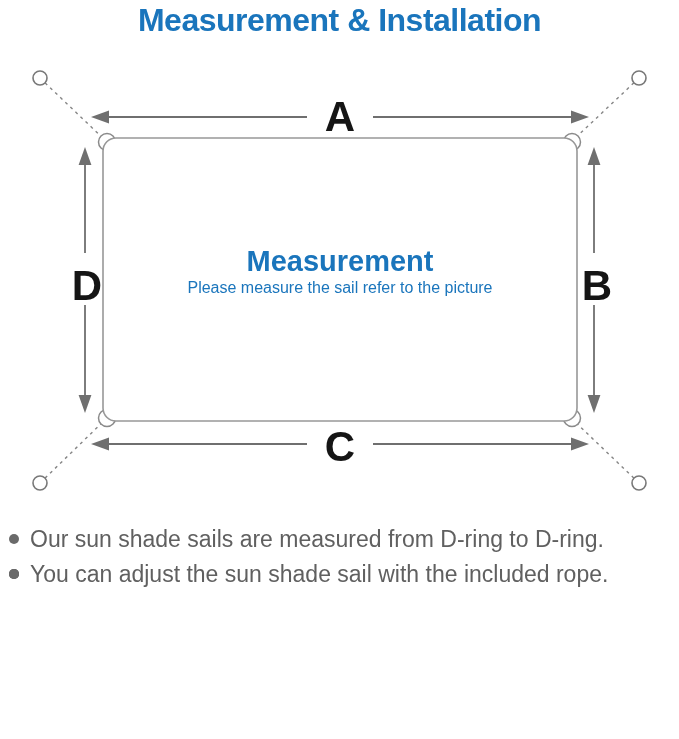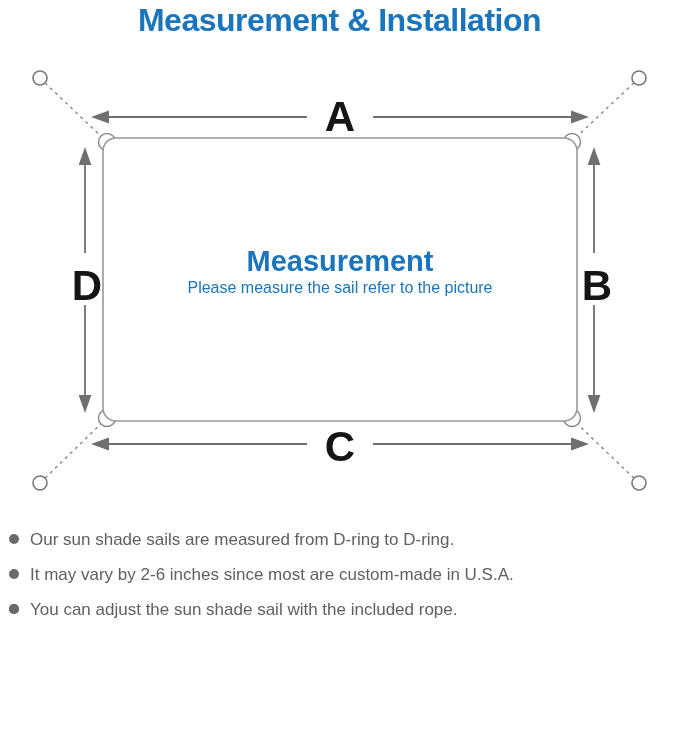--- a/index.html
+++ b/index.html
@@ -56,21 +56,21 @@
     left: 0;
     width: 679px;
     margin: 0;
     padding: 0;
     list-style: none;
   }
   .note-item {
     position: relative;
     margin: 0 0 12px 0;
     padding: 0 16px 0 30px;
-    font-size: 17px;
+    font-size: 23px;
     line-height: 23px;
     color: #606060;
   }
   .note-dot {
     position: absolute;
     left: 9px;
     top: 6px;
     width: 10px;
     height: 10px;
     border-radius: 50%;
@@ -146,21 +146,20 @@
     <text x="340" y="238" text-anchor="middle" class="center-subtitle">Please measure the sail refer to the picture</text>
   </svg>
 
   <ul class="notes">
     <li class="note-item">
       <span class="note-dot"></span>
       <span>Our sun shade sails are measured from D-ring to D-ring.</span>
     </li>
     <li class="note-item">
       <span class="note-dot"></span>
-      <span>It may vary by 2-6 inches since most are custom-made in U.S.A.</span>
     </li>
     <li class="note-item">
       <span class="note-dot"></span>
     </li>
     <li class="note-item">
       <span class="note-dot"></span>
       <span>You can adjust the sun shade sail with the included rope.</span>
     </li>
   </ul>
 

